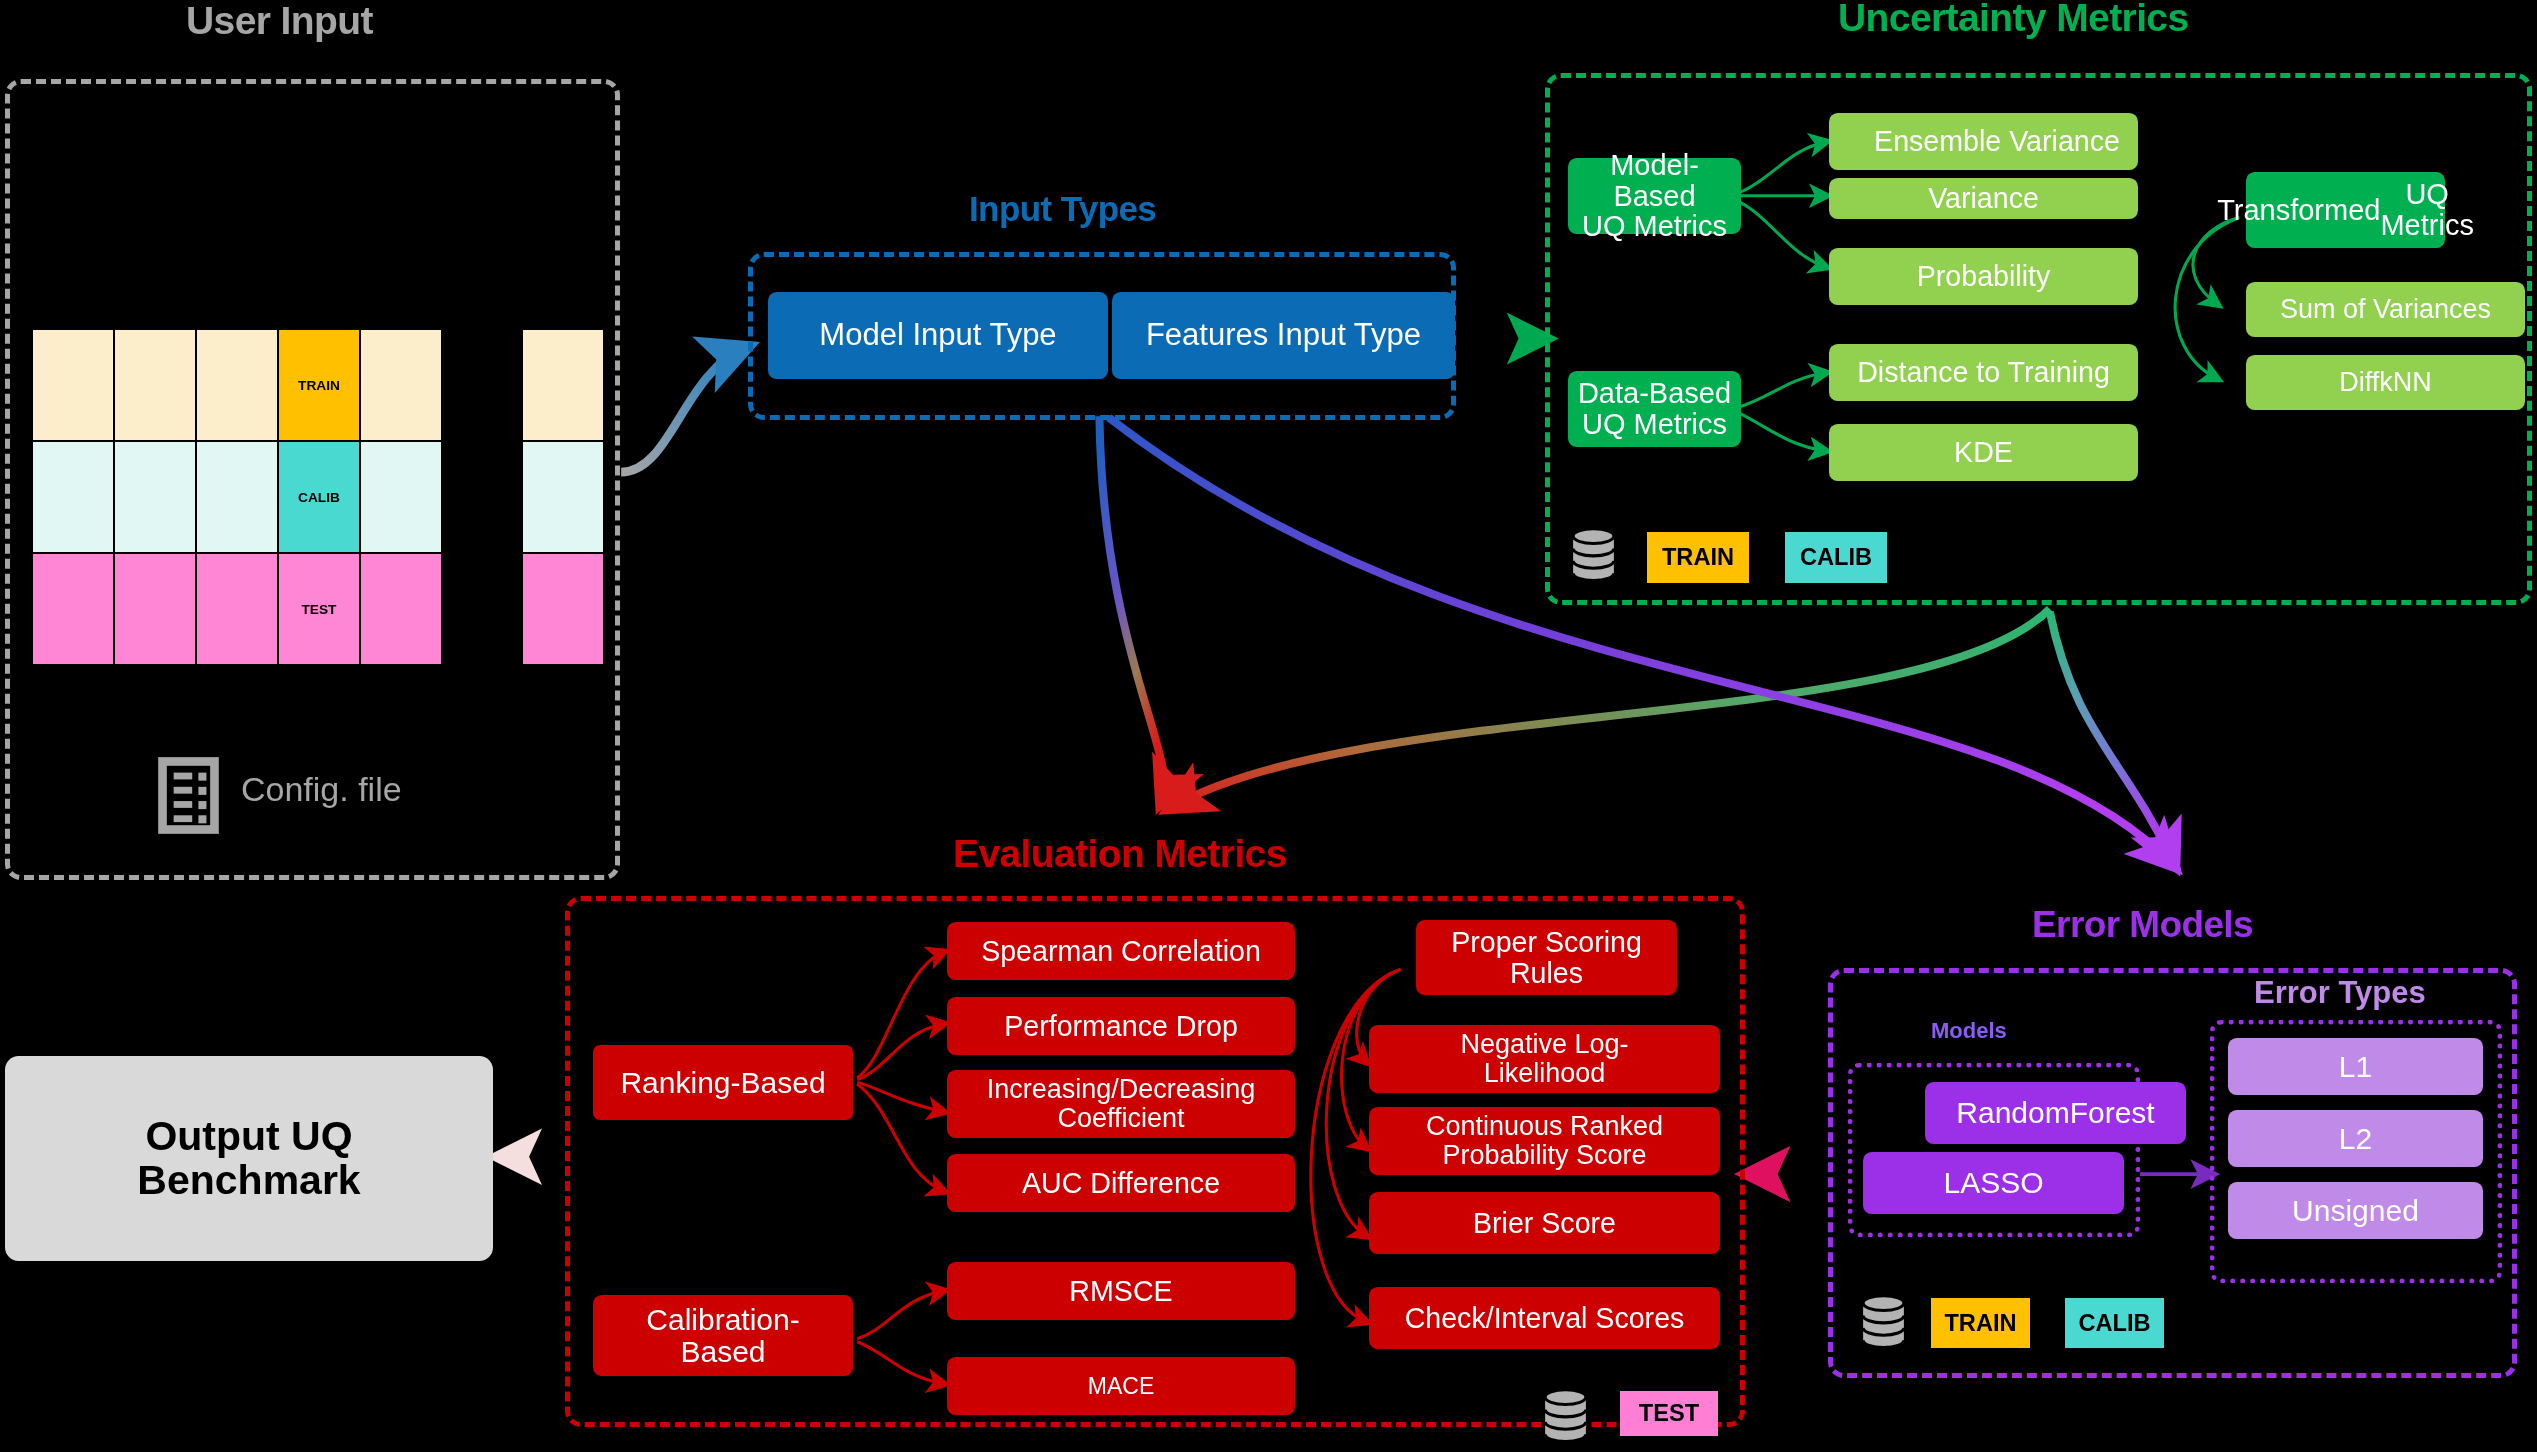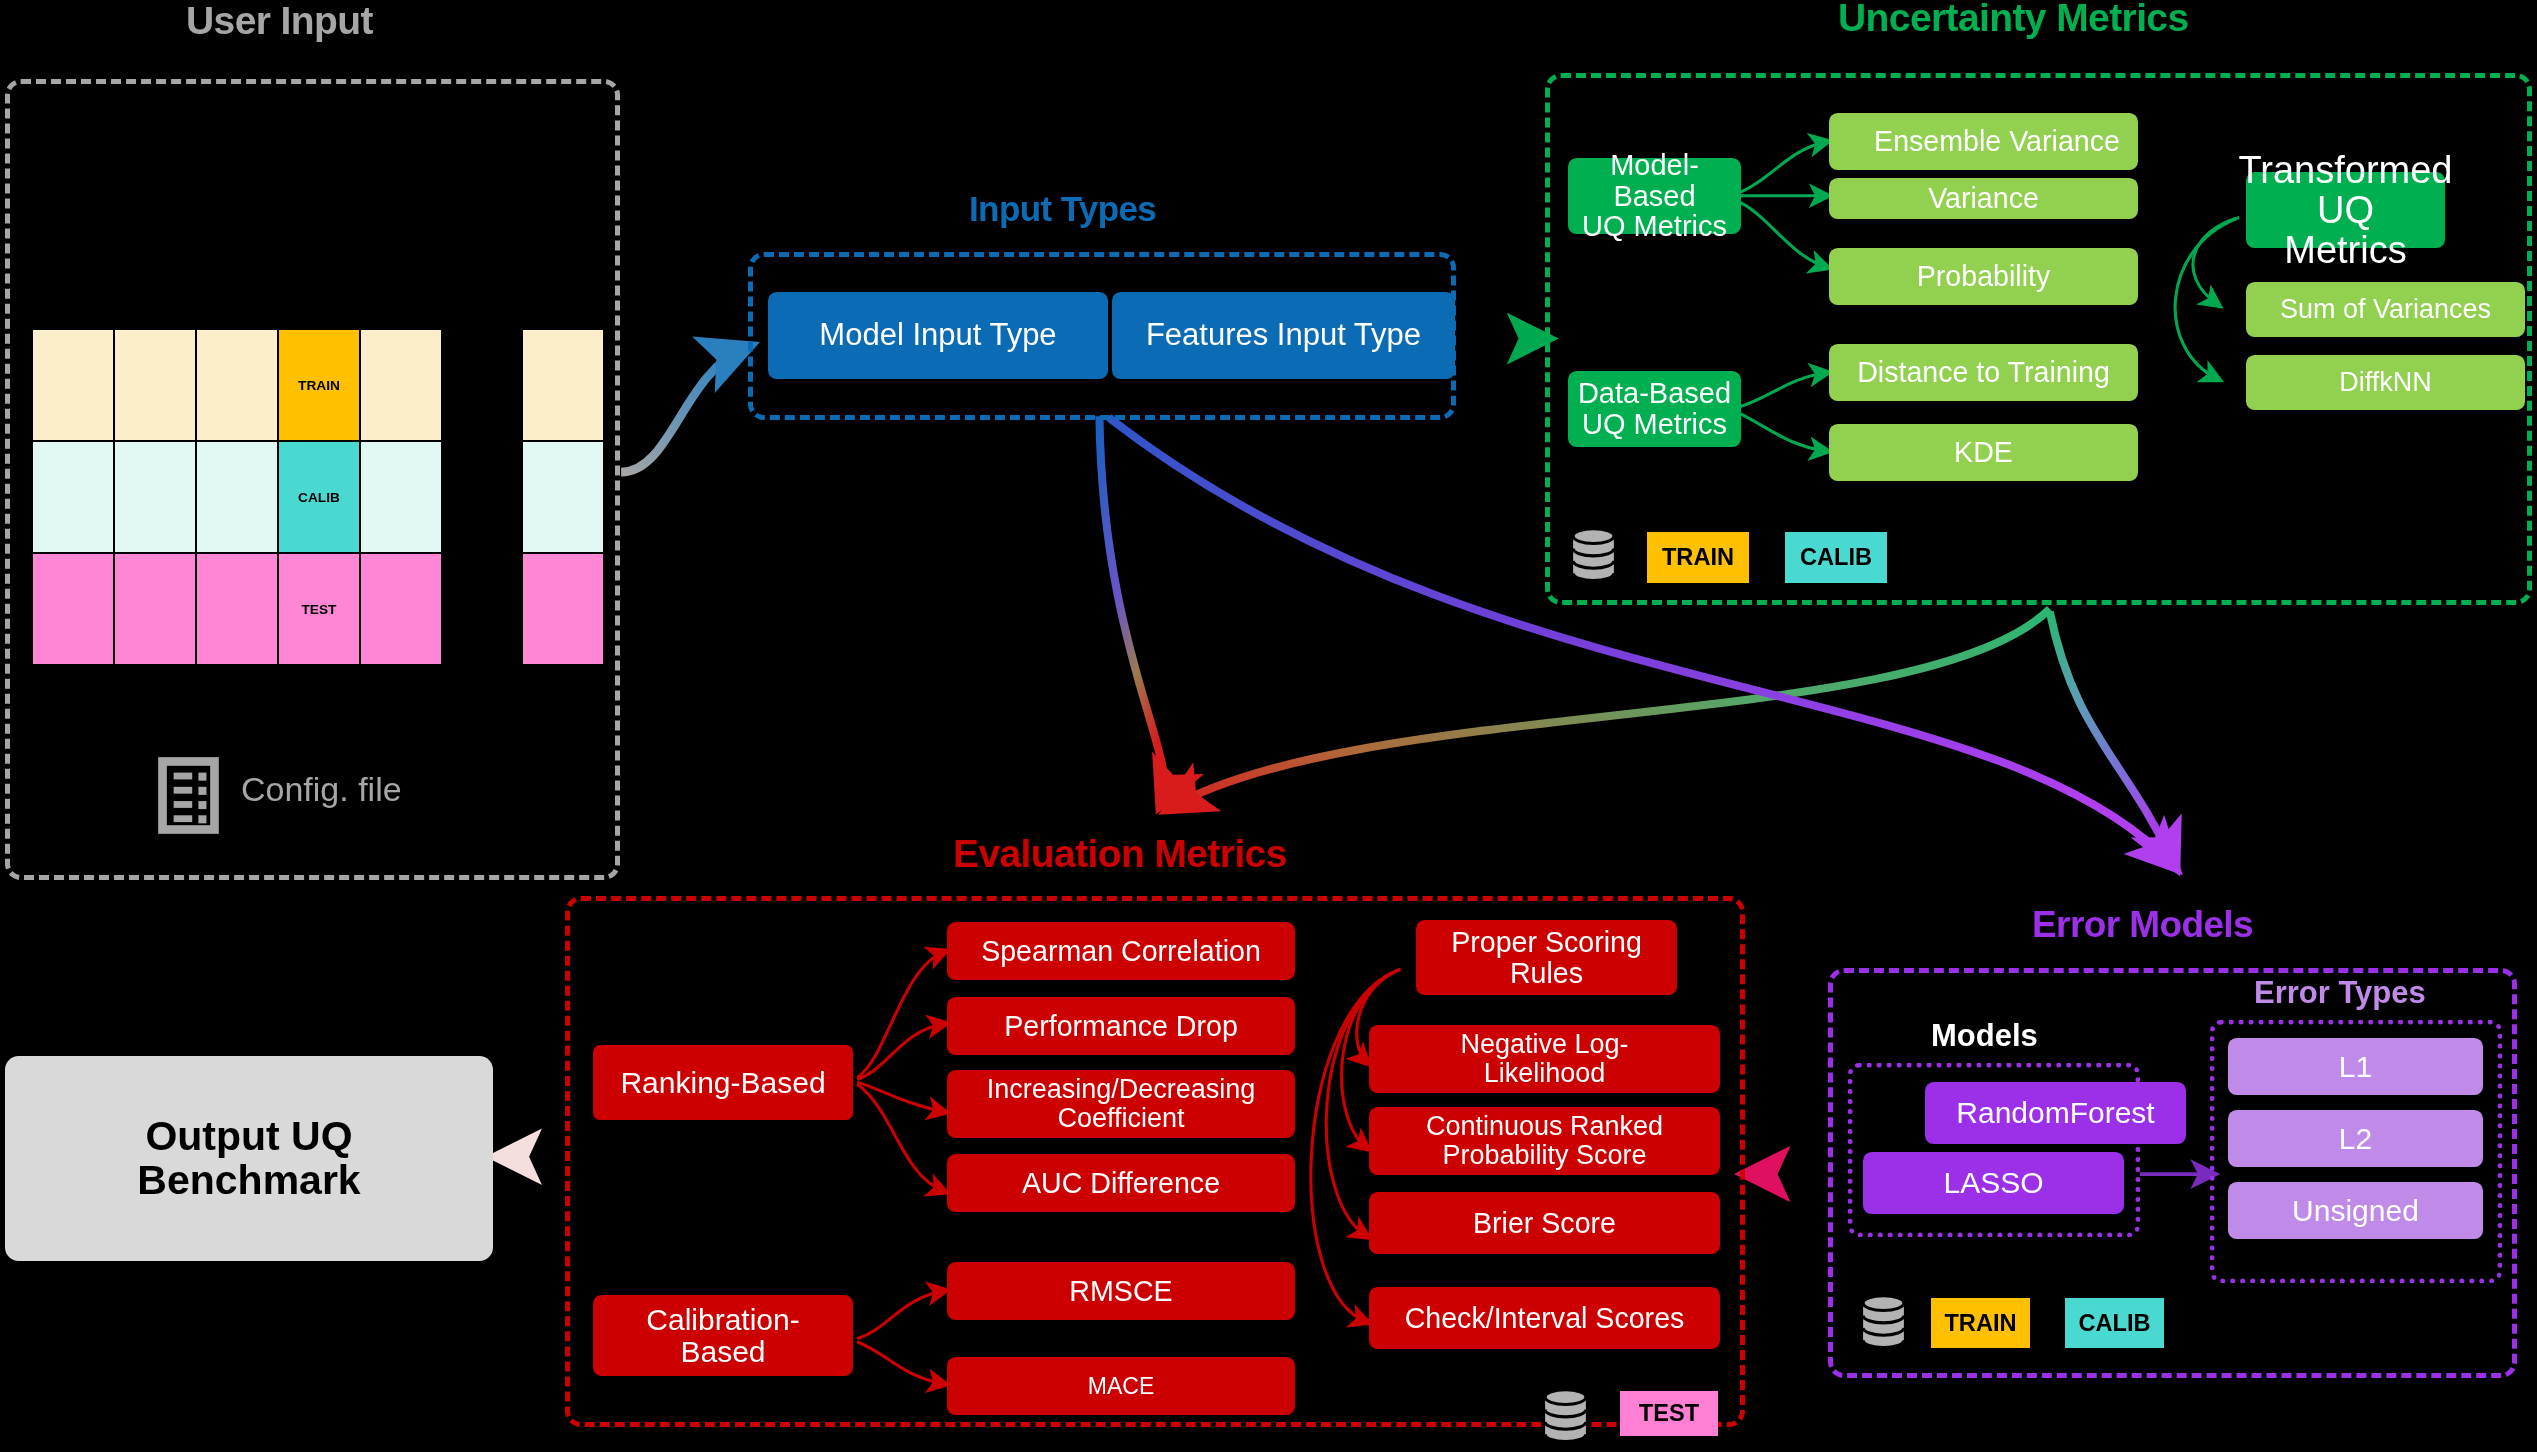--- a/index.html
+++ b/index.html
@@ -205,21 +205,21 @@
   <div class="node" style="left:1829px;top:178px;width:309px;height:41px;background:#92d050;font-size:28.6px;">Variance</div>
   <div class="node" style="left:1829px;top:248px;width:309px;height:57px;background:#92d050;font-size:28.6px;">Probability</div>
 
   <div class="node" style="left:1568px;top:371px;width:173px;height:76px;background:#00b050;font-size:29px;flex-direction:column;">
     <span>Data-Based</span>
     <span>UQ Metrics</span>
   </div>
   <div class="node" style="left:1829px;top:344px;width:309px;height:57px;background:#92d050;font-size:28.6px;">Distance to Training</div>
   <div class="node" style="left:1829px;top:424px;width:309px;height:57px;background:#92d050;font-size:28.6px;">KDE</div>
 
-  <div class="node" style="left:2246px;top:172px;width:199px;height:76px;background:#00b050;font-size:38px;flex-direction:column;">
+  <div class="node" style="left:2246px;top:172px;width:199px;height:76px;background:#00b050;font-size:29px;flex-direction:row;">
     <span>Transformed</span>
     <span>UQ Metrics</span>
   </div>
   <div class="node" style="left:2246px;top:282px;width:279px;height:55px;background:#92d050;font-size:27px;">Sum of Variances</div>
   <div class="node" style="left:2246px;top:355px;width:279px;height:55px;background:#92d050;font-size:27px;">DiffkNN</div>
 
   <svg class="db" style="left:1570px;top:525px;" width="47" height="63" viewBox="0 0 76 102">
     <ellipse cx="38" cy="78" rx="33" ry="12" fill="#b3b3b3" stroke="#000" stroke-width="5"></ellipse>
     <rect x="5" y="58" width="66" height="20" fill="#b3b3b3"></rect>
     <ellipse cx="38" cy="58" rx="33" ry="12" fill="#b3b3b3" stroke="#000" stroke-width="5"></ellipse>
@@ -272,21 +272,21 @@
     <rect x="5" y="38" width="66" height="20" fill="#b3b3b3"></rect>
     <ellipse cx="38" cy="38" rx="33" ry="12" fill="#b3b3b3" stroke="#000" stroke-width="5"></ellipse>
     <rect x="5" y="18" width="66" height="20" fill="#b3b3b3"></rect>
     <ellipse cx="38" cy="18" rx="33" ry="12" fill="#b3b3b3" stroke="#000" stroke-width="5"></ellipse>
   </svg>
   <div class="chip" style="left:1620px;top:1391px;width:98px;height:45px;background:#ff7fd4;font-size:23.6px;">TEST</div>
 
   <div class="sect-title" style="left:2032px;top:904px;font-size:37px;color:#9b30e8;">Error Models</div>
   <div class="dashbox" style="left:1828px;top:968px;width:689px;height:410px;border-width:5.6px;border-color:#9b30e8;"></div>
 
-  <div class="abs" style="left:1931px;top:1018px;font-size:31px;font-weight:bold;color:#ffffff;">Models</div>
+  <div class="abs" style="left:1931px;top:1018px;font-size:22px;font-weight:bold;color:#8b5cf6;">Models</div>
   <div class="dotbox" style="left:1848px;top:1063px;width:292px;height:174px;border-width:5px;border-color:#9b30e8;"></div>
   <div class="node" style="left:1925px;top:1082px;width:261px;height:62px;background:#9b30e8;font-size:30px;">RandomForest</div>
   <div class="node" style="left:1863px;top:1152px;width:261px;height:62px;background:#9b30e8;font-size:30px;">LASSO</div>
 
   <div class="abs" style="left:2254px;top:975px;font-size:31px;font-weight:bold;color:#bf8ae8;">Error Types</div>
   <div class="dotbox" style="left:2210px;top:1020px;width:292px;height:263px;border-width:5px;border-color:#9b30e8;"></div>
   <div class="node" style="left:2228px;top:1038px;width:255px;height:57px;background:#bf8ae8;font-size:30px;">L1</div>
   <div class="node" style="left:2228px;top:1110px;width:255px;height:57px;background:#bf8ae8;font-size:30px;">L2</div>
   <div class="node" style="left:2228px;top:1182px;width:255px;height:57px;background:#bf8ae8;font-size:30px;">Unsigned</div>
 

